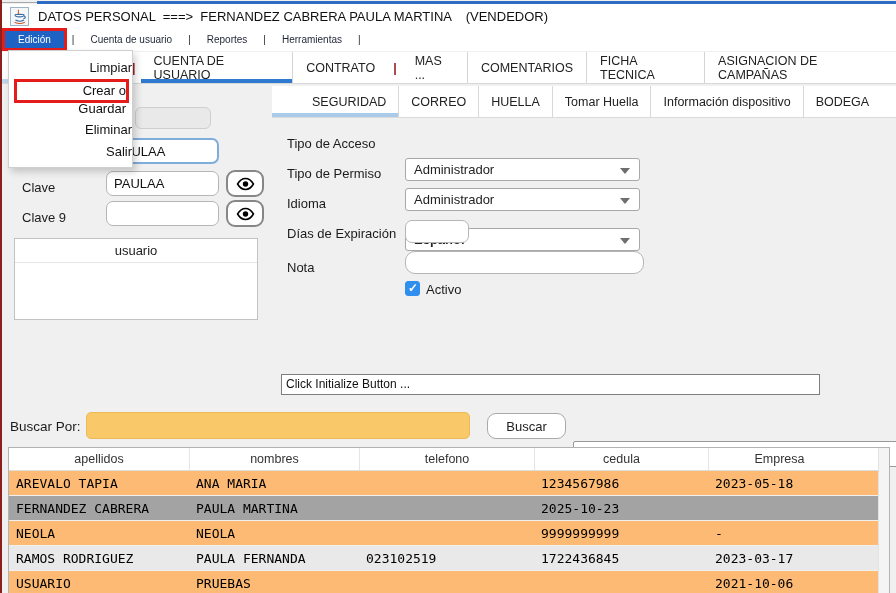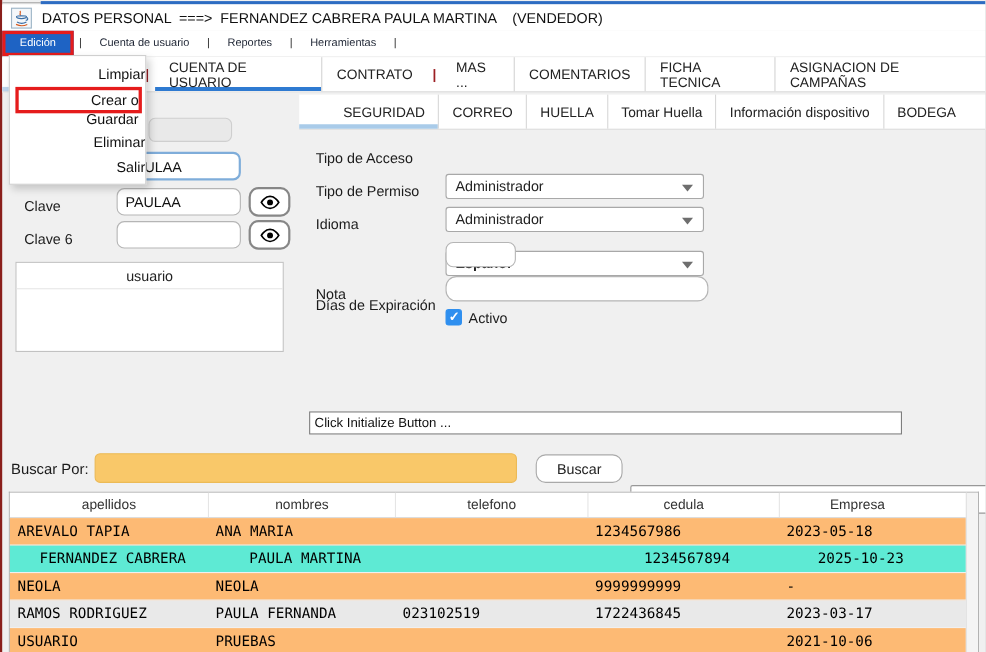--- a/index.html
+++ b/index.html
@@ -55,21 +55,21 @@
   #eye1 { left:226px; top:170px; }
   #eye2 { left:226px; top:200px; }
 
   .listbox { position:absolute; left:14px; top:238px; width:244px; height:82px; background:#fff; border:1px solid #c2c2c2; box-sizing:border-box; }
   .listbox .hdr { height:23px; line-height:23px; text-align:center; font-size:13px; color:#222; border-bottom:1px solid #e6e6e6; }
 
   
   #lbl-acceso  { left:287px; top:136px; }
   #lbl-permiso { left:287px; top:166px; }
   #lbl-idioma  { left:287px; top:196px; }
-  #lbl-dias    { left:287px; top:226px;margin-top:44px; }
+  #lbl-dias    { left:287px; top:226px; }
   #lbl-nota    { left:287px; top:260px; }
   .combo { position:absolute; width:235px; height:23px; background:#fff; border:1px solid #a8a8a8; border-radius:3px; font-size:13px; color:#222; display:flex; align-items:center; padding-left:8px; box-sizing:border-box; cursor:pointer;margin-top:28px; }
   .combo .arrow { position:absolute; right:9px; top:9px; width:0; height:0; border-left:5px solid transparent; border-right:5px solid transparent; border-top:6px solid #6e6e6e; }
   #cmb-acceso  { left:405px; top:130px; }
   #cmb-permiso { left:405px; top:160px; }
   #cmb-idioma  { left:405px; top:200px;font-weight:bold; }
   #inp-dias { left:405px; top:220px; width:64px; height:23px; }
   #inp-nota { left:405px; top:251px; width:239px; height:23px; border-radius:10px; }
   .checkbox { position:absolute; left:405px; top:281px; width:15px; height:15px; border-radius:3px; border:1px solid #7ab0e8; background:#fff; box-sizing:border-box; cursor:pointer; }
   .checkbox.checked { background:#2f8fef; border-color:#2f8fef; }
@@ -86,21 +86,21 @@
   #cmb-todos .arrow { border-left-width:4px; border-right-width:4px; border-top:5px solid #444; top:11px; right:11px; }
 
   
   #table { position:absolute; left:8px; top:447px; width:882px; bottom:0; background:#fff; border:1px solid #b2b2b2; border-bottom:none; box-sizing:border-box; }
   .gutter { position:absolute; right:0; top:0; bottom:0; width:10px; background:#f4f4f4; border-left:1px solid #e2e2e2; }
   .thead { display:flex; height:22px; background:#fff; border-bottom:1px solid #dcdcdc; font-size:12.5px; color:#333; width:870px; }
   .th { display:flex; align-items:center; justify-content:center; box-sizing:border-box; }
   .th + .th { border-left:1px solid #e5e5e5; }
   .c0 { width:180px; } .c1 { width:170px; } .c2 { width:175px; } .c3 { width:174px; } .c4 { width:142px; }
   .trow { display:flex; height:24px; width:870px; background:#fdba74; align-items:center; font-family:"DejaVu Sans Mono",monospace; font-size:13px; color:#000; border-bottom:1px solid #f0f0f0; cursor:default; }
-  .trow.selected { background:#5eead4;text-align:center; }
+  .trow.selected { background:#a3a3a3; }
   .trow.stripe { background:#e9e9e9; }
   .tc { padding-left:7px; box-sizing:border-box; overflow:hidden; white-space:nowrap; }
 
   
   #popup { position:absolute; left:8px; top:50px; width:125px; background:#fff; border:1px solid #cfcfcf; box-shadow:3px 4px 7px rgba(0,0,0,0.18); padding:6px 0 4px 0; z-index:50; box-sizing:border-box;text-align:right; }
   .pitem { height:22px; line-height:22px; padding-left:26px; font-size:13px; color:#111; cursor:pointer; }
   .pitem.boxed { border:3px solid #e51c1c; margin:0 3px 16px 5px; padding-left:18px; height:18px; line-height:18px; }
 </style>
 </head>
 <body>
@@ -164,21 +164,21 @@
   <span class="lbl" id="lbl-usuario">Usuario</span>
   <input class="txt" id="inp-usuario" value="PAULAA" style="">
   <span class="lbl" id="lbl-clave">Clave</span>
   <input class="txt" id="inp-clave" value="PAULAA" style="">
   <span class="eye-btn" id="eye1">
     <svg width="19" height="14" viewBox="0 0 24 16">
       <path d="M12 1 C6 1 2 8 2 8 S6 15 12 15 22 8 22 8 18 1 12 1 Z" fill="none" stroke="#000" stroke-width="2"></path>
       <circle cx="12" cy="8" r="3.4" fill="#000"></circle>
     </svg>
   </span>
-  <span class="lbl" id="lbl-clave2">Clave 6</span>
+  <span class="lbl" id="lbl-clave2">Clave 9</span>
   <input class="txt" id="inp-clave2" value="" style="">
   <span class="eye-btn" id="eye2">
     <svg width="19" height="14" viewBox="0 0 24 16">
       <path d="M12 1 C6 1 2 8 2 8 S6 15 12 15 22 8 22 8 18 1 12 1 Z" fill="none" stroke="#000" stroke-width="2"></path>
       <circle cx="12" cy="8" r="3.4" fill="#000"></circle>
     </svg>
   </span>
 
   <div class="listbox">
     <div class="hdr">usuario</div>
@@ -231,21 +231,20 @@
           <span class="tc c0">AREVALO TAPIA</span>
           <span class="tc c1">ANA MARIA</span>
           <span class="tc c2"></span>
           <span class="tc c3">1234567986</span>
           <span class="tc c4">2023-05-18</span>
         </div>
         <div class="trow selected">
           <span class="tc c0">FERNANDEZ CABRERA</span>
           <span class="tc c1">PAULA MARTINA</span>
           <span class="tc c2"></span>
-          <span class="tc c3">1234567894</span>
           <span class="tc c4">2025-10-23</span>
         </div>
         <div class="trow">
           <span class="tc c0">NEOLA</span>
           <span class="tc c1">NEOLA</span>
           <span class="tc c2"></span>
           <span class="tc c3">9999999999</span>
           <span class="tc c4">-</span>
         </div>
         <div class="trow stripe">

